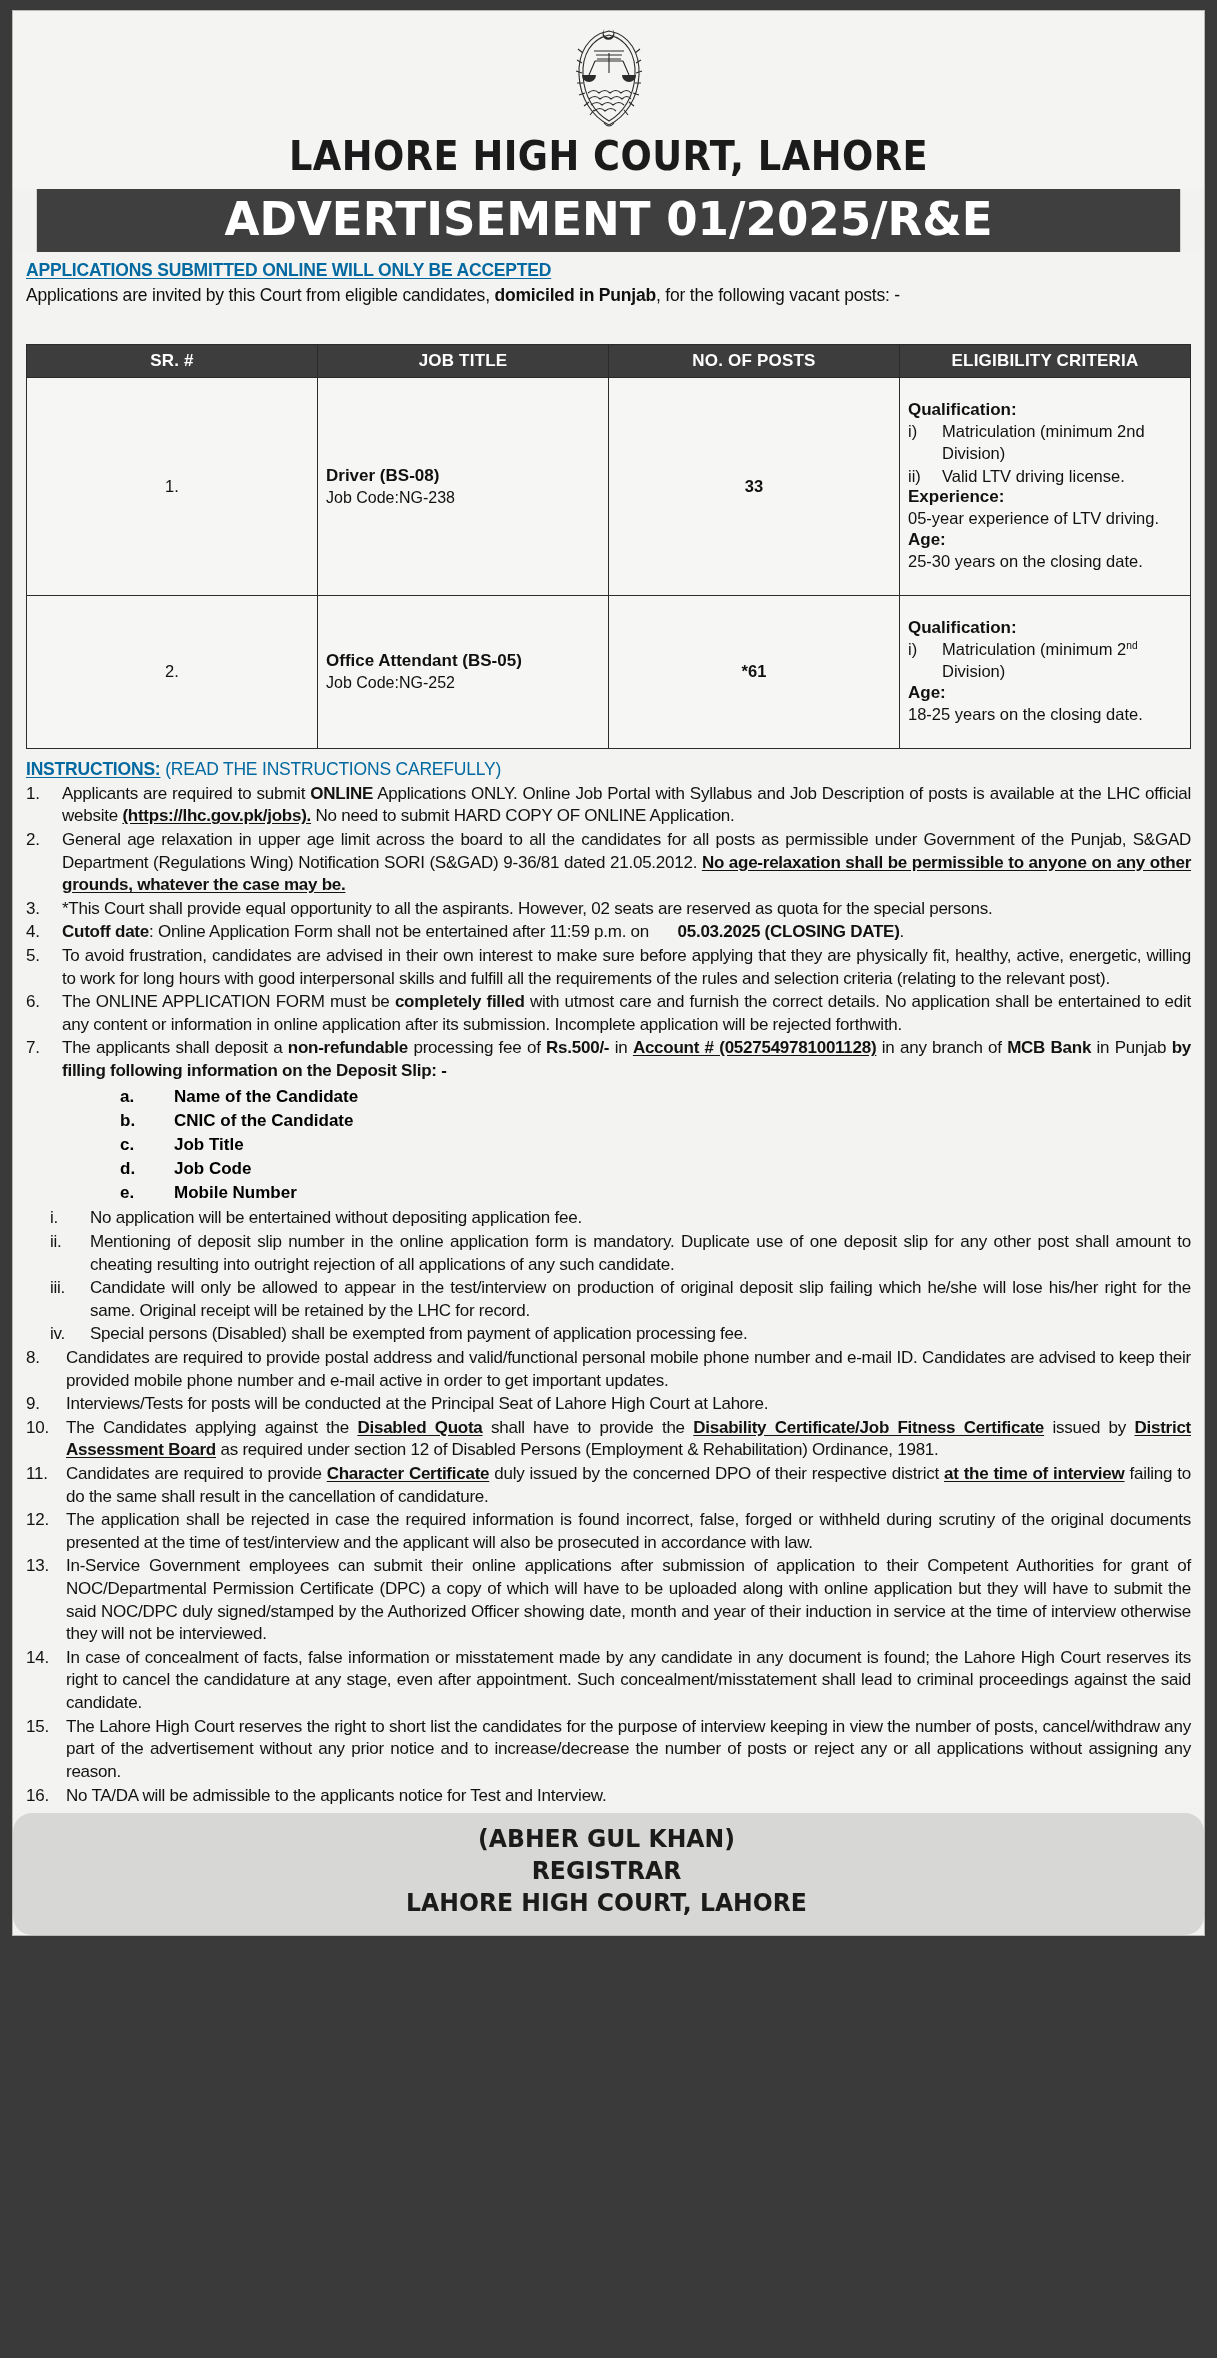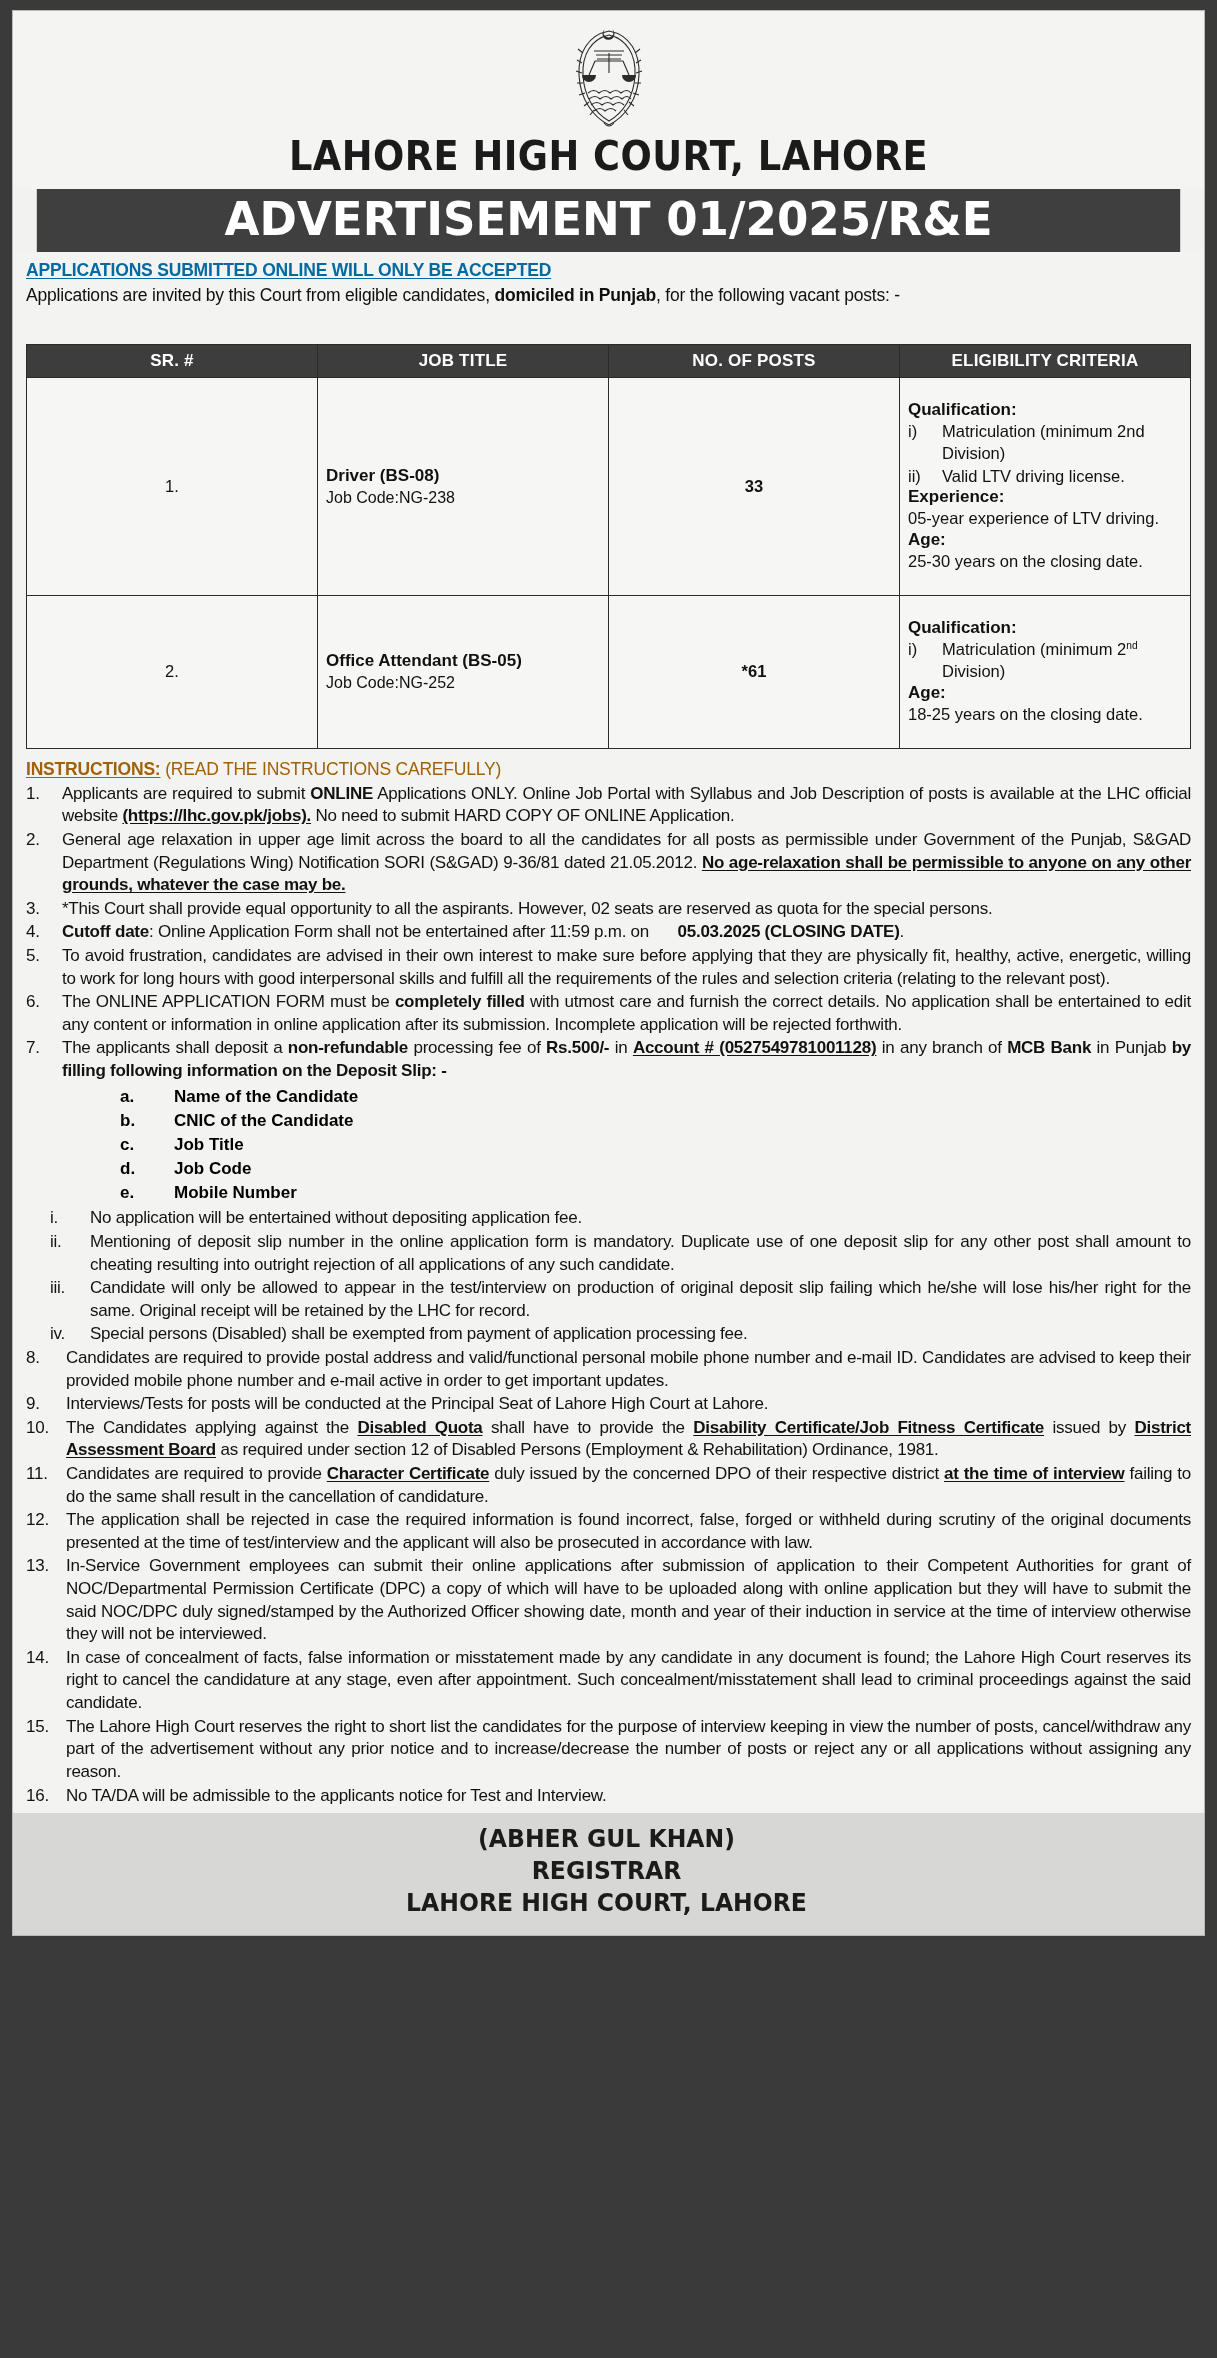--- a/index.html
+++ b/index.html
@@ -118,21 +118,21 @@
   .job-code { font-size: 16px; padding-top: 3px; }
   .elig-head { font-weight: bold; font-size: 17px; }
   .elig-row { display: flex; font-size: 16.5px; line-height: 1.35; }
   .elig-row .rn { width: 34px; flex: 0 0 34px; }
   .elig-plain { font-size: 16.5px; line-height: 1.4; }
   sup { font-size: 0.62em; vertical-align: super; }
 
   
   .instr-title {
     font-size: 17.5px;
-    color: #a16207;
+    color: #0369a1;
     padding: 4px 0 3px 0;
     letter-spacing: -0.2px;
   }
   .instr-title .u { font-weight: bold; text-decoration: underline; }
   ol.instructions { margin: 0; padding: 0; list-style: none; }
   ol.instructions > li {
     display: flex;
     font-size: 17px;
     color: #121212;
     line-height: 1.33;
@@ -166,20 +166,21 @@
     margin-bottom: 1px;
   }
   ol.roman .rn2 { flex: 0 0 40px; width: 40px; }
 
   
   .signature {
     background: #d7d7d5;
     text-align: center;
     padding: 10px 4px 16px 0;
     margin-top: 6px;
+    border-radius: 19px;
   }
   .sig-line {
     font-family: "DejaVu Sans", sans-serif;
     font-weight: bold;
     font-size: 25px;
     line-height: 1.28;
     color: #1b1b1b;
     transform: scaleX(0.94);
   }
 </style>

